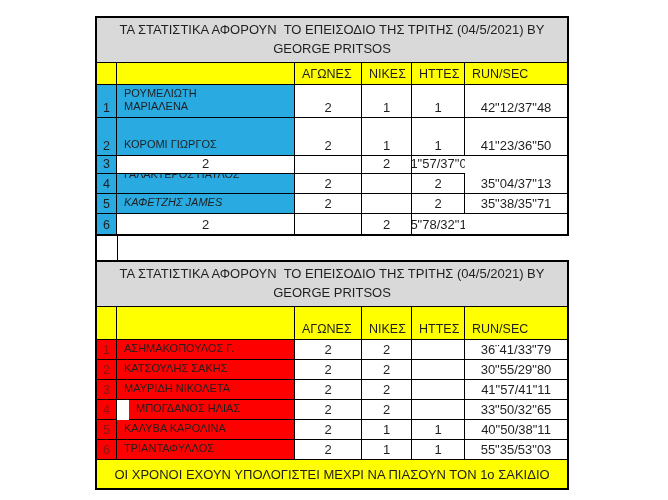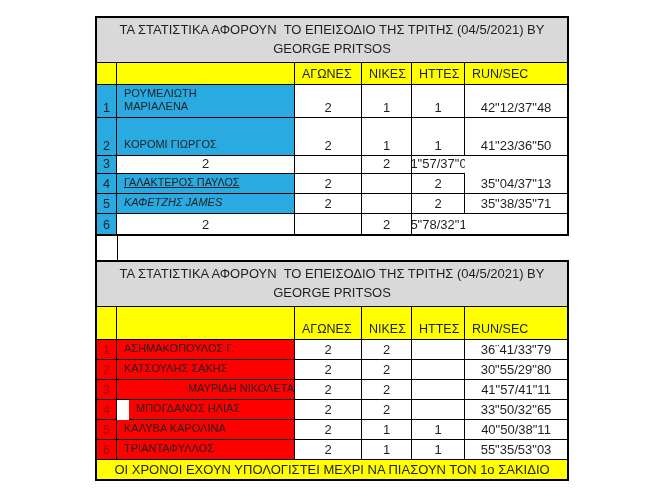--- a/index.html
+++ b/index.html
@@ -58,39 +58,39 @@
   .idx {
     justify-content: center;
     font-size: 12.5px;
     padding-bottom: 2px;
   }
   .name {
     font-size: 11px;
     padding: 0 0 3px 7px;
     line-height: 1.25;
   }
-  .name.small { font-size: 10.8px; padding-bottom: 4px; text-decoration: underline; }
+  .name.small { font-size: 10.8px; padding-bottom: 12px; }
   .name.narrow .nm { display: inline-block; width: 120px; }
   .num {
     justify-content: center;
     font-size: 13px;
     padding-bottom: 2px;
   }
   .gap {
     height: 24px;
   }
   .gap-inner {
     width: 23px;
     height: 100%;
     box-sizing: border-box;
     border-left: 2px solid #000;
     border-right: 1px solid #000;
   }
   .footer-row {
-    height: 19px;
+    height: 28px;
     display: flex;
     align-items: center;
     justify-content: center;
     font-size: 13px;
   }
 </style>
 </head>
 <body>
 
 <div class="sheet">
@@ -199,21 +199,21 @@
           <div class="cell name " style="height: 20px; background: rgb(255, 0, 0);">
             <span class="nm">ΚΑΤΣΟΥΛΗΣ ΣΑΚΗΣ</span>
           </div>
           <div class="cell num" style="height: 20px;">2</div>
           <div class="cell num" style="height: 20px;">2</div>
           <div class="cell num" style="height: 20px;"></div>
           <div class="cell num" style="height: 20px;">30"55/29"80</div>
         </div>
         <div class="row">
           <div class="cell idx" style="height: 20px; background: rgb(255, 0, 0); color: rgb(139, 18, 18);">3</div>
-          <div class="cell name " style="height: 20px; background: rgb(255, 0, 0); justify-content: flex-end;">
+          <div class="cell name " style="height: 20px; background: rgb(255, 0, 0);">
             <span class="nm">ΜΑΥΡΙΔΗ ΝΙΚΟΛΕΤΑ</span>
           </div>
           <div class="cell num" style="height: 20px;">2</div>
           <div class="cell num" style="height: 20px;">2</div>
           <div class="cell num" style="height: 20px;"></div>
           <div class="cell num" style="height: 20px;">41"57/41"11</div>
         </div>
         <div class="row">
           <div class="cell idx" style="height: 20px; background: rgb(255, 0, 0); color: rgb(139, 18, 18);">4</div>
           <div class="cell name " style="height: 20px; background: rgb(255, 0, 0); margin-left: 12px;">

